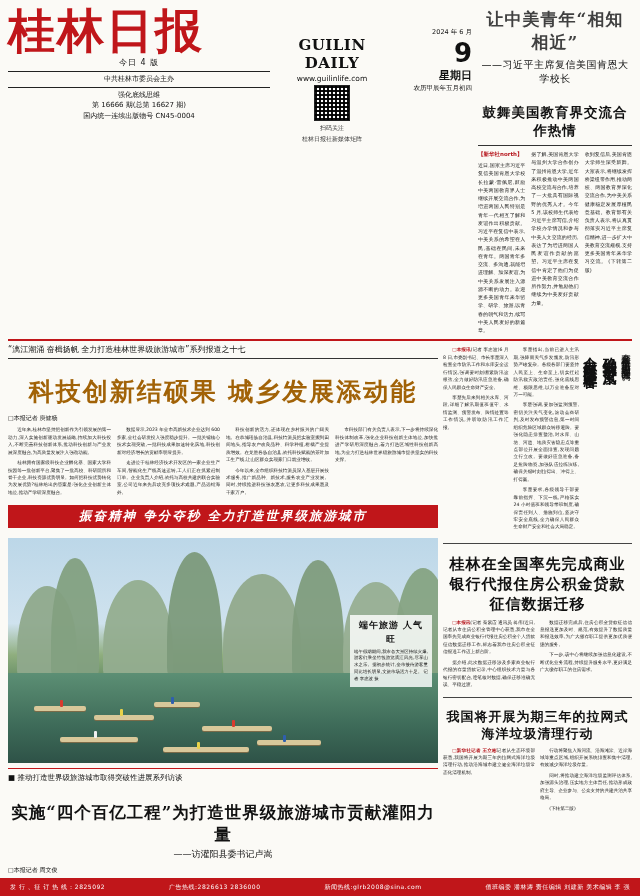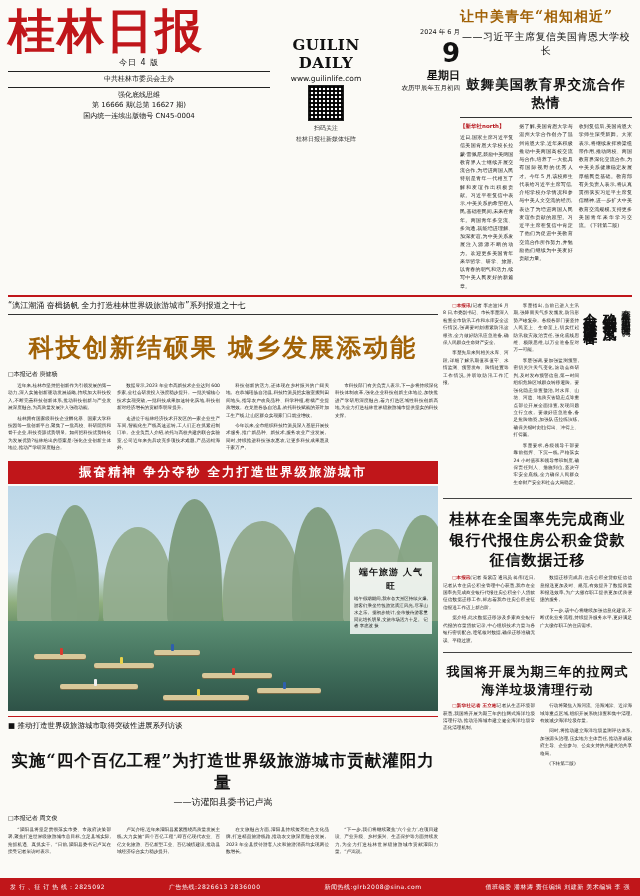--- a/index.html
+++ b/index.html
@@ -11,21 +11,21 @@
   }
   .page{
     position:relative;
     width:640px;height:896px;
     background:#fbfaf6;
     box-sizing:border-box;
     padding:6px 8px 0 8px;
   }
 
   
-  .masthead{display:flex;align-items:flex-start;}
+  .masthead{display:flex;align-items:flex-start;gap:6px;}
   .mast-left{width:262px;flex:0 0 262px;}
   .mast-title{
     font-family:"DejaVu Serif","Liberation Serif",serif;
     font-weight:bold;
     font-size:47px;
     letter-spacing:2px;
     color:#c0161a;
     line-height:1.05;
     white-space:nowrap;
   }
@@ -58,21 +58,21 @@
   .qr{
     width:34px;height:34px;background:
       repeating-linear-gradient(90deg,#111 0 2px,#fff 2px 4px),
       repeating-linear-gradient(0deg,#111 0 2px,transparent 2px 4px);
     background-blend-mode:multiply;
     border:1px solid #222;margin:2px auto 0;
   }
   .mast-right{flex:1;padding-top:2px;}
   .hl1{
     font-family:"DejaVu Serif","Liberation Serif",serif;
-    font-weight:bold;font-size:14px;color:#a16207;text-align:left;letter-spacing:1px;
+    font-weight:bold;font-size:17px;color:#404040;text-align:center;letter-spacing:1px;
   }
   .hl2{font-size:10px;color:#111;text-align:center;margin-top:4px;letter-spacing:.5px;}
   .hl3{
     font-family:"DejaVu Serif","Liberation Serif",serif;
     font-weight:bold;font-size:13.5px;color:#111;text-align:center;margin-top:18px;letter-spacing:1px;
   }
   .hl-cols{display:flex;gap:6px;margin-top:5px;border-top:1px solid #333;padding-top:4px;}
   .hl-col{flex:1;font-size:5px;line-height:1.65;color:#222;text-align:justify;}
   .hl-col .tag{color:#b5131a;font-weight:bold;font-size:5.5px;display:block;margin-bottom:2px;}
 
@@ -92,24 +92,24 @@
     margin:12px 0 6px;
   }
   .byline{font-size:6px;color:#111;border:0;margin-bottom:3px;}
   .cols4{display:flex;gap:6px;}
   .tcol{flex:1;font-size:4.6px;line-height:1.62;color:#222;text-align:justify;}
   .tcol p{margin:0 0 3px;text-indent:2em;}
 
   .photo-banner{
     background:#c0161a;color:#fff;text-align:center;font-weight:bold;
     font-family:"DejaVu Serif","Liberation Serif",serif;
-    font-size:12.5px;letter-spacing:2px;padding:3px 0;margin-top:6px;
+    font-size:12.5px;letter-spacing:2px;padding:3px 0;margin-top:6px;font-style:italic;
   }
   .photo{
-    position:relative;height:225px;margin-top:2px;overflow:hidden;
+    position:relative;height:225px;margin-top:10px;overflow:hidden;
     background:linear-gradient(#bcd7e8 0%,#cfe2ee 38%,#8fae7e 52%,#4e7a57 70%,#3c6a5a 100%);
   }
   .karst{position:absolute;bottom:38%;left:0;right:0;height:62%;}
   .peak{position:absolute;bottom:0;background:#8fa98c;border-radius:50% 50% 10% 10%/70% 70% 8% 8%;opacity:.95;}
   .river{position:absolute;left:0;right:0;bottom:0;height:40%;background:linear-gradient(#5c8f74,#3d6a58 60%,#2e5247);}
   .raft{position:absolute;height:5px;background:#d8c89a;border-radius:2px;box-shadow:0 1px 0 #7a6b48;}
   .person{position:absolute;width:3px;height:7px;border-radius:1px;}
   .photo-caption{
     position:absolute;right:6px;top:34%;width:74px;background:rgba(255,255,255,.82);
     padding:4px;font-size:4.4px;line-height:1.55;color:#111;text-align:justify;

